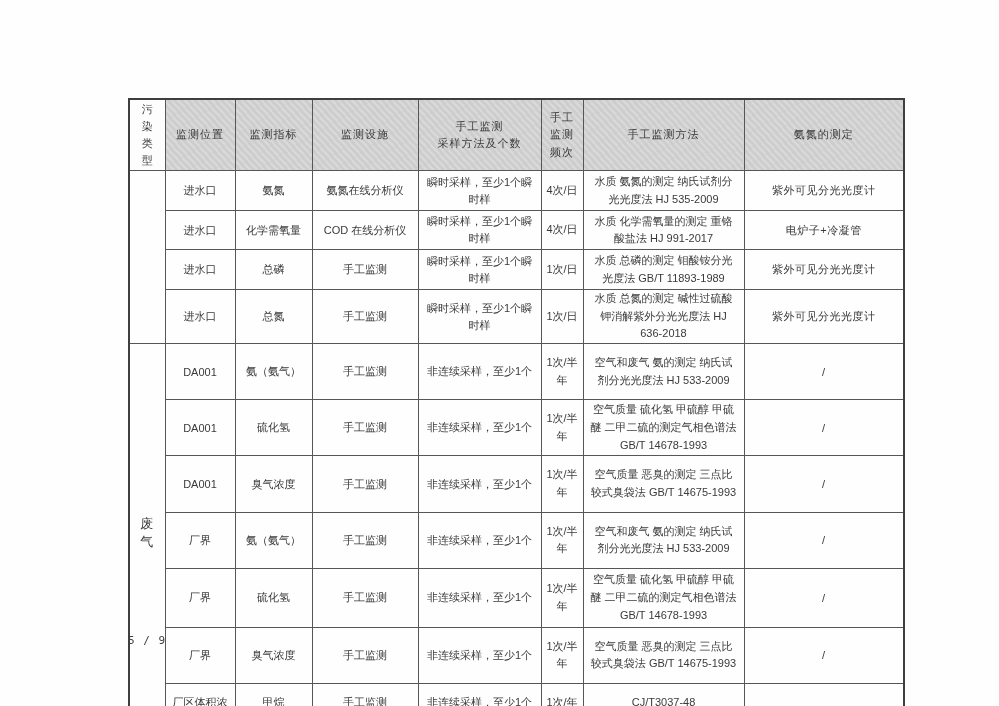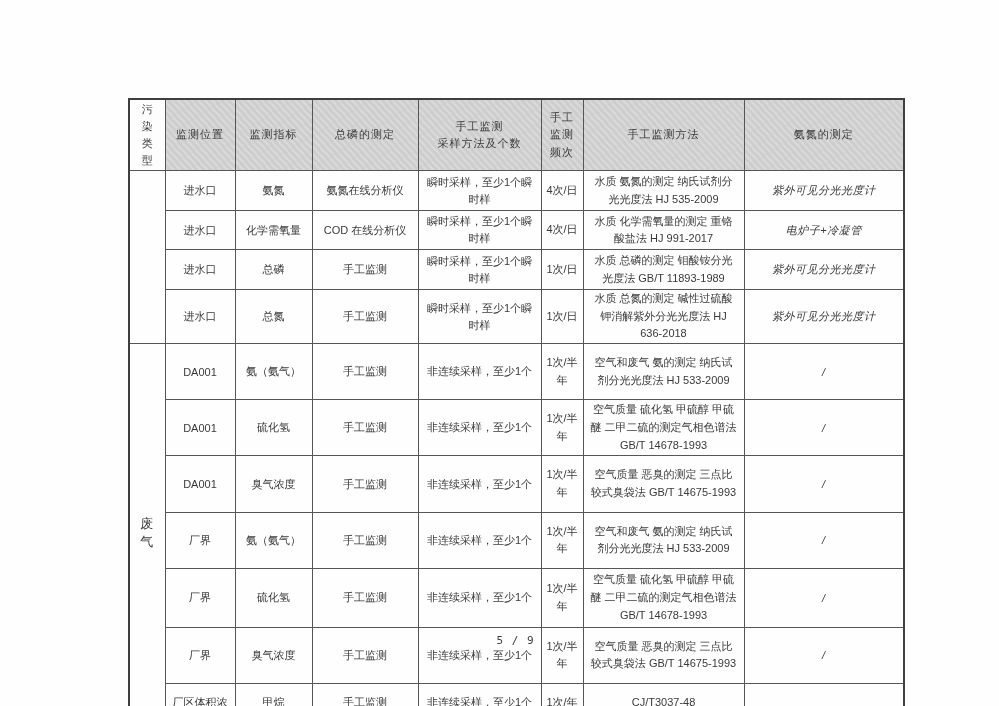--- a/index.html
+++ b/index.html
@@ -46,25 +46,25 @@
     letter-spacing:0;
     line-height:1.55;
     padding:1px 2px;
     white-space:pre-line;
   }
   tbody td { background:transparent; }
   td.type-cell { font-size:13px; letter-spacing:1px;margin-top:34px; }
   td.sampling-cell { line-height:1.55; padding:2px 6px;margin-top:23px; }
   td.freq-cell { line-height:1.6; padding:10px 2px; }
   td.method-cell { line-height:1.6; padding:0 6px; }
-  td.instr-cell { letter-spacing:0.5px;font-style:italic; }
+  td.instr-cell { letter-spacing:0.5px; }
   .footer {
     position:absolute;
     top:634px; left:128px; width:775px;
-    text-align:center;
+    text-align:left;
     font-size:11px;
     letter-spacing:1px;
     color:#3f3f3f;
     font-family:"DejaVu Sans Mono","Liberation Mono",monospace;
   }
 </style>
 </head>
 <body>
 
 <div class="sheet">
@@ -81,21 +81,21 @@
       <col style="width:160px">
     </colgroup>
     <thead>
       <tr>
         <th class="col-type">污
 染
 类
 型</th>
         <th>监测位置</th>
         <th>监测指标</th>
-        <th>总磷的测定</th>
+        <th>监测设施</th>
         <th>手工监测
 采样方法及个数</th>
         <th>手工
 监测
 频次</th>
         <th>手工监测方法</th>
         <th>氨氮的测定</th>
       </tr>
     </thead>
     <tbody id="table-body">

